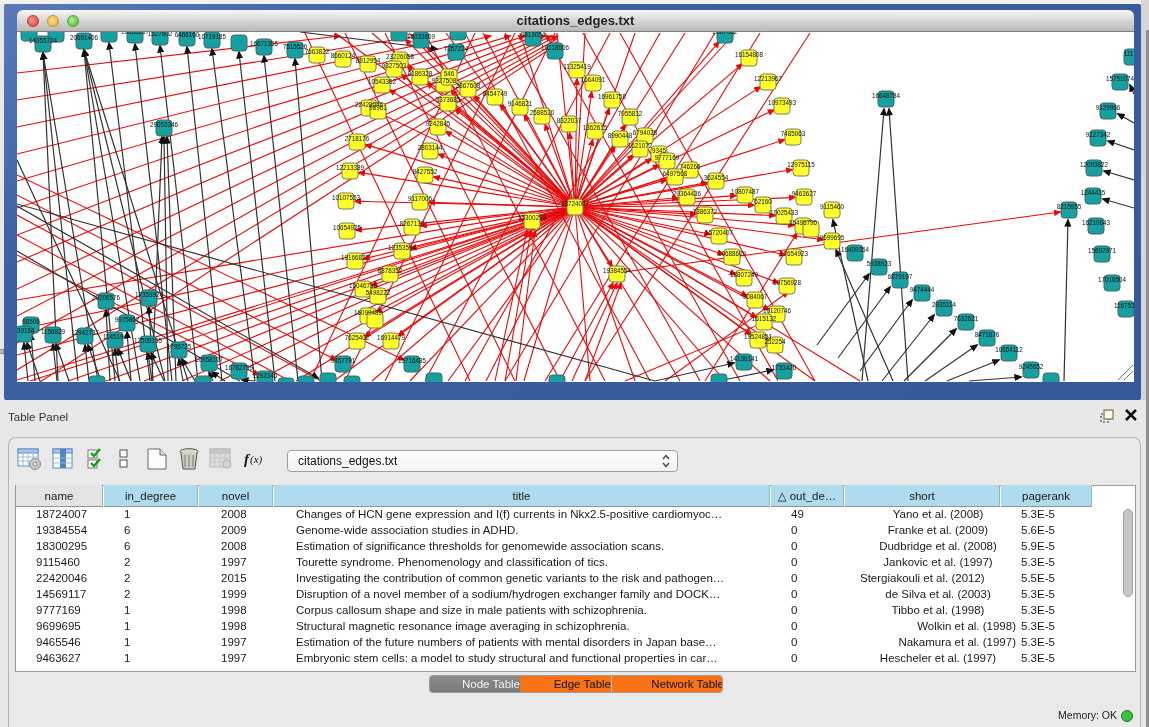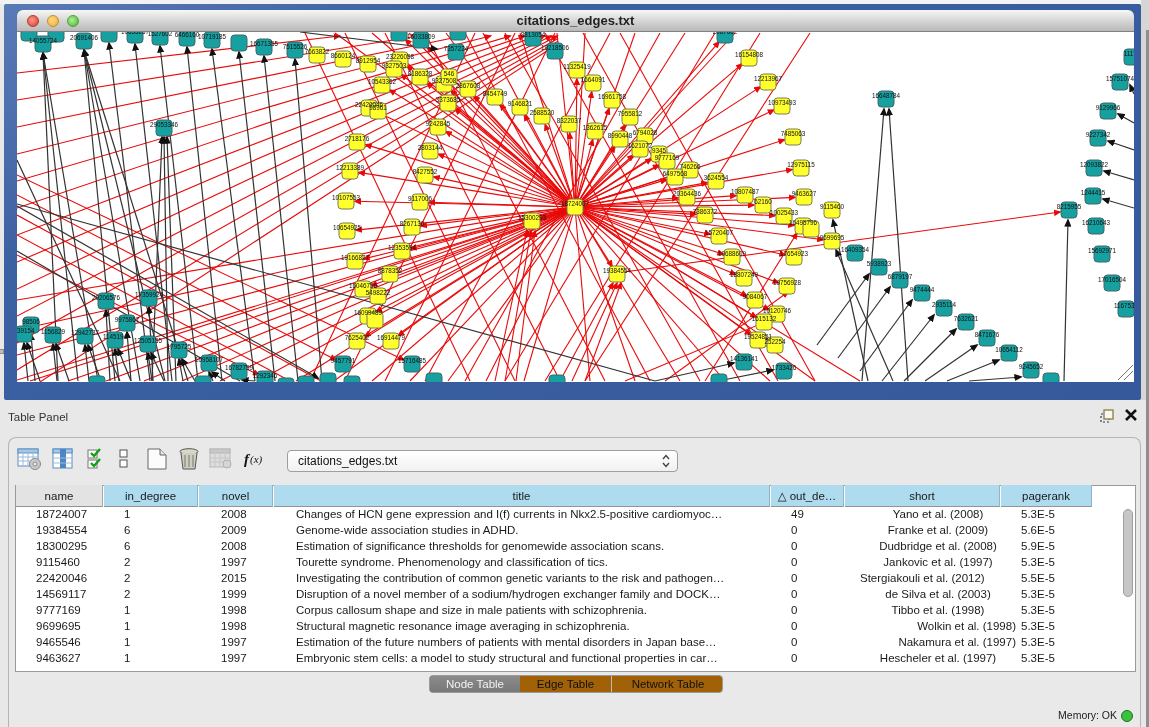--- a/index.html
+++ b/index.html
@@ -701,21 +701,21 @@
     <span style="left:108px">1</span>
     <span style="left:205px">1997</span>
 <span style="left:280px;width:486px;overflow:hidden;white-space:nowrap">Embryonic stem cells: a model to study structural and functional properties in car…</span>
 <span style="left:775px">0</span>
 <span style="left:844px;width:156px;text-align:center">Hescheler et al. (1997)</span>
 <span style="left:1005px">5.3E-5</span>
   </div>
 
 <div class="abs" style="left:1123px;top:509px;width:10px;height:88px;background:#c6c6c6;border:1px solid #9f9f9f;border-radius:5px"></div>
 
-<div class="abs" style="left:429px;top:675px;width:294px;height:18px;background:#a16207;border:1px solid #9a9a9a;
- border-radius:4px;overflow:hidden;font-size:11.5px;text-align:center;color:#111">
+<div class="abs" style="left:429px;top:675px;width:294px;height:18px;background:#f97316;border:1px solid #9a9a9a;
+ border-radius:4px;overflow:hidden;font-size:11.5px;text-align:right;color:#111">
  <div class="abs" style="left:0;top:0;width:90px;height:18px;background:linear-gradient(#8b8b8b,#767676);
   color:#f3f3f3;line-height:17px">Node Table</div>
  <div class="abs" style="left:90px;top:0;width:92px;height:18px;line-height:17px;border-right:1px solid #bbb">Edge Table</div>
  <div class="abs" style="left:182px;top:0;width:112px;height:18px;line-height:17px">Network Table</div>
 </div>
 
 <div class="abs" style="left:1020px;top:709px;width:97px;text-align:right;font-size:10.5px;color:#222">Memory: OK</div>
 <div class="abs" style="left:1121px;top:710px;width:12px;height:12px;border-radius:6px;background:#35c53c;border:1px solid #2a6b2a"></div>
 </body></html>

